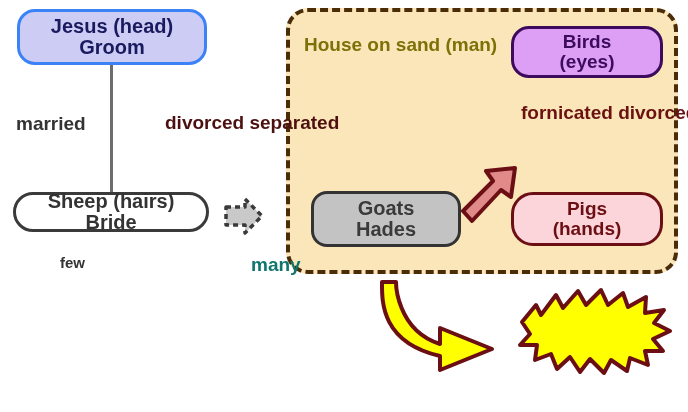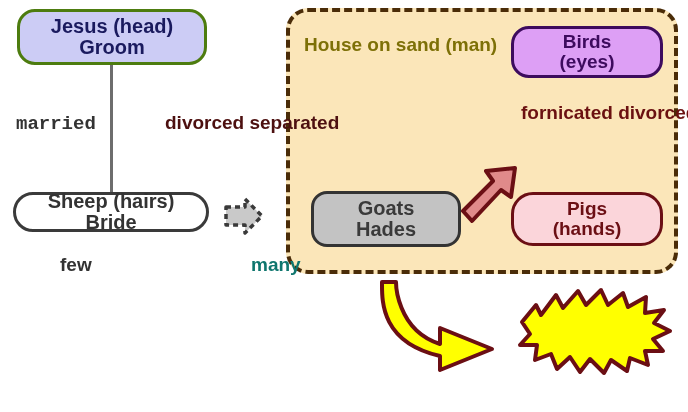--- a/index.html
+++ b/index.html
@@ -30,21 +30,21 @@
     font-weight: bold;
     line-height: 1.05;
     white-space: nowrap;
   }
   .node .ln { display: block; }
 
   
   #node-jesus {
     left: 17px; top: 9px; width: 190px; height: 56px;
     background: #ccccf5;
-    border: 3px solid #4d7c0f;
+    border: 3px solid #3b82f6;
     border-radius: 18px;
     color: #1a1a5e;
     font-size: 20px;
   }
 
   
   #node-sheep {
     left: 13px; top: 192px; width: 196px; height: 40px;
     background: #ffffff;
     border: 3px solid #3a3a3a;
@@ -96,25 +96,25 @@
 
   
   .label {
     position: absolute;
     font-weight: bold;
     line-height: 1.1;
     white-space: nowrap;
   }
   #label-married {
     left: 16px; top: 114px;
-    font-size: 19px; color: #333333; font-family: Liberation Mono, monospace;
+    font-size: 19px; color: #333333;
   }
   #label-few {
     left: 60px; top: 255px;
-    font-size: 19px; color: #333333;
+    font-size: 15px; color: #333333;
   }
   #label-many {
     left: 208px; top: 255px;
     font-size: 19px; color: #0f766e; margin-left: 43px;
   }
   #label-divorced-separated {
     left: 165px; top: 113px;
     font-size: 19px; color: #4d1010;
     text-align: center;
   }

